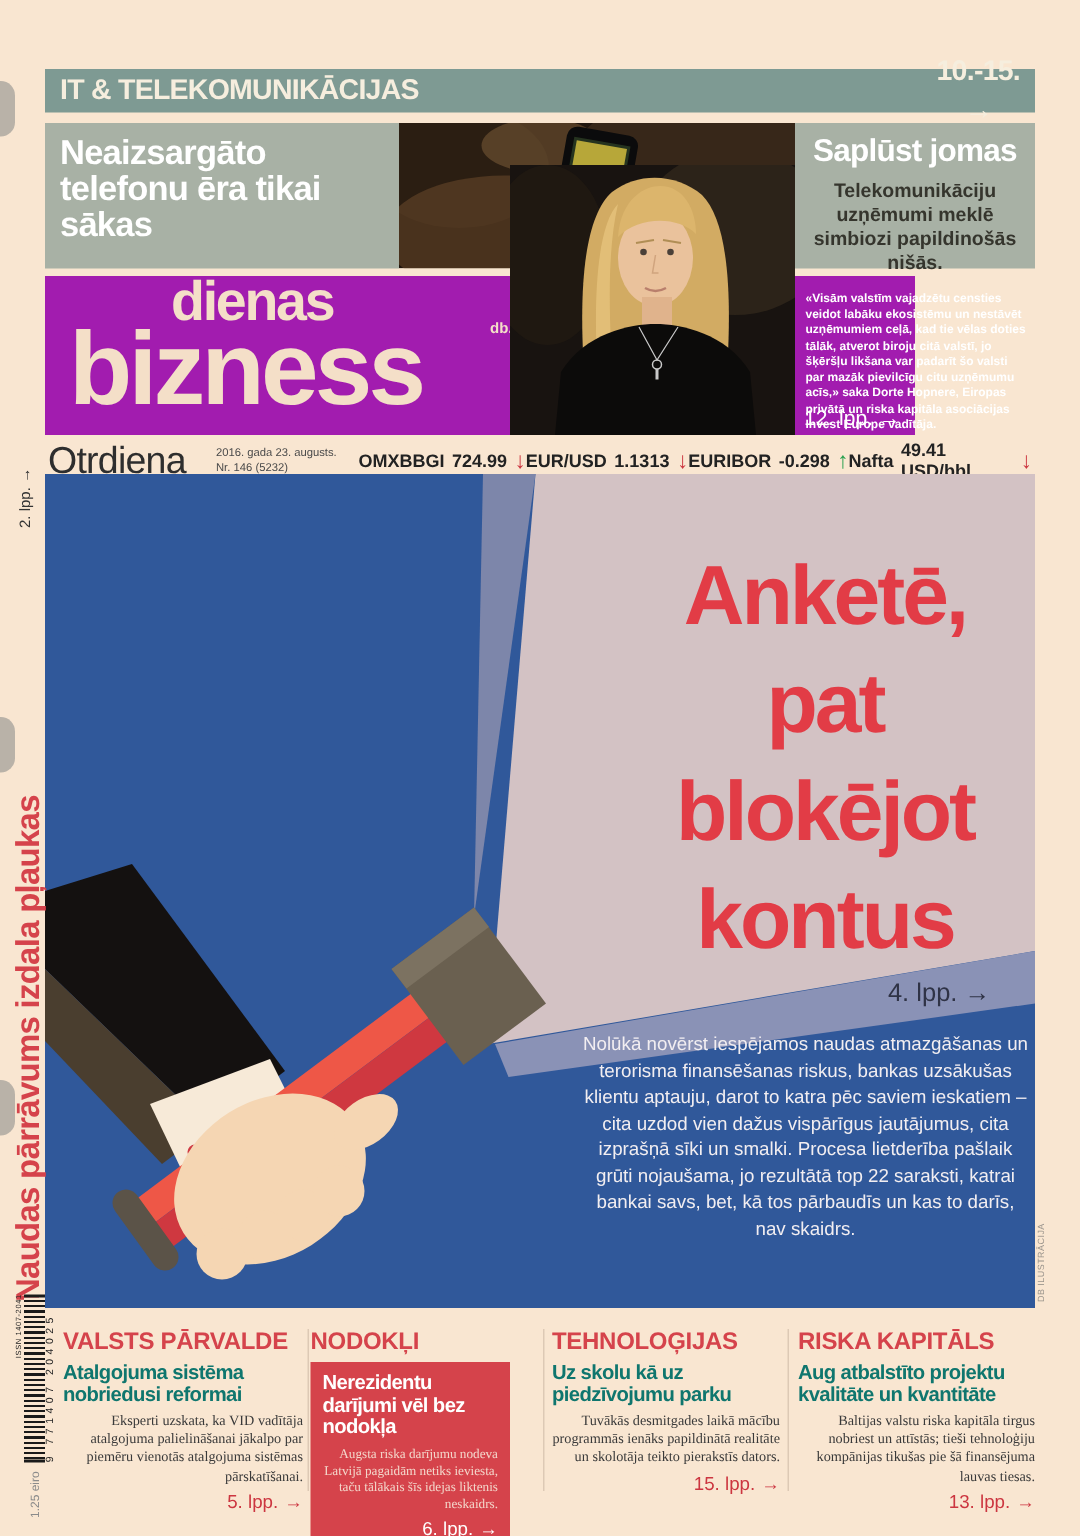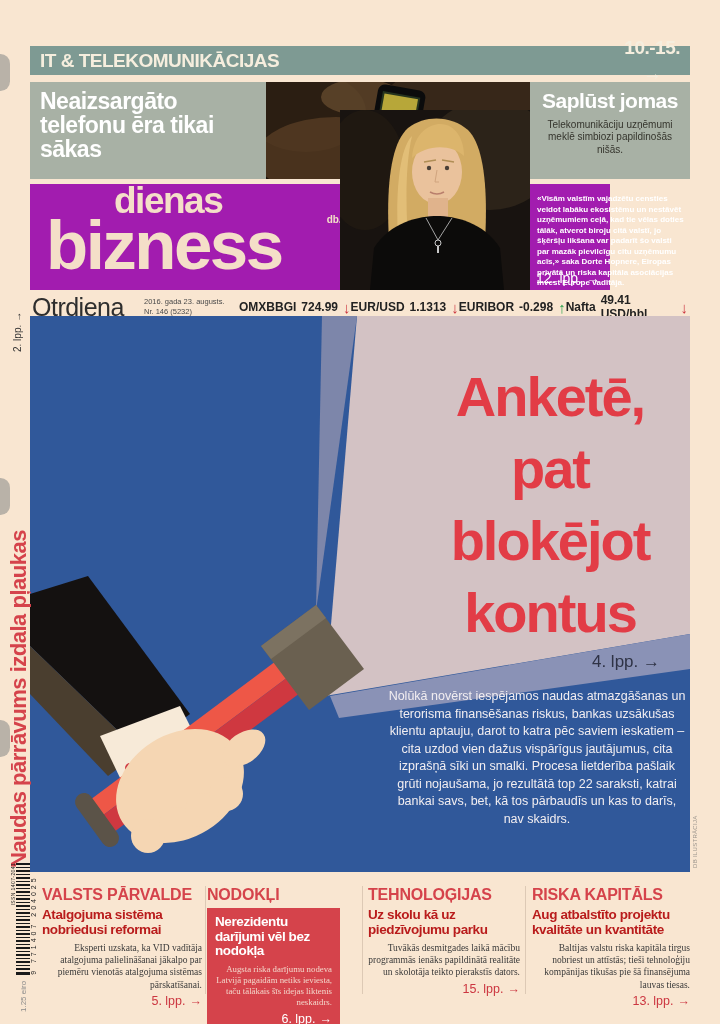--- a/index.html
+++ b/index.html
@@ -16,21 +16,21 @@
   .banner-pages{display:flex;gap:4px;align-items:center;font-weight:bold;cursor:pointer;flex-direction:column;}
 
   
   .teaser-left{position:absolute;left:30px;top:82px;width:236px;height:97px;background:#a8b1a5;
                box-sizing:border-box;padding:8px 10px;cursor:pointer;}
   .teaser-left .tl-title{color:#fff;font-weight:bold;font-size:23px;line-height:1.04;letter-spacing:-.5px;}
   .photo-phone{position:absolute;left:266px;top:82px;width:264px;height:97px;overflow:hidden;}
   .teaser-right{position:absolute;left:530px;top:82px;width:160px;height:97px;background:#a8b1a5;
                 box-sizing:border-box;padding:9px 10px 0;text-align:center;cursor:pointer;}
   .tr-title{color:#fff;font-weight:bold;font-size:21px;line-height:.98;letter-spacing:-.5px;}
-  .tr-sub{color:#35352d;font-size:10px;line-height:1.25;margin-top:7px;font-weight:normal;}
+  .tr-sub{color:#35352d;font-size:13px;line-height:1.25;margin-top:7px;font-weight:bold;}
 
   
   .masthead{position:absolute;left:30px;top:184px;width:580px;height:106px;background:#a21caf;}
   .logo{position:absolute;left:16px;top:2px;color:#f4dfc8;font-weight:bold;line-height:.82;}
   .logo-dienas{display:block;font-size:37px;letter-spacing:-1.5px;margin-left:68px;}
   .logo-bizness{display:block;font-size:69px;letter-spacing:-2.5px;margin-top:2px;}
   .dblv{position:absolute;left:235px;top:30px;width:85px;text-align:right;font-size:10px;
         font-weight:bold;color:#f4dfc8;cursor:pointer;}
   .portrait{position:absolute;left:310px;top:-74px;width:190px;height:180px;}
   .quote{position:absolute;left:507px;top:10px;width:148px;color:#fff;font-size:8px;
@@ -72,21 +72,21 @@
   .bc-issn{font-size:5px;color:#222;text-align:right;letter-spacing:.4px;}
   .bc-bars{height:14px;background:repeating-linear-gradient(90deg,#1a1a1a 0 1.5px,#f9e6d1 1.5px 3.5px);
            border-left:2px solid #1a1a1a;border-right:2px solid #1a1a1a;}
   .bc-digits{font-size:7px;color:#222;letter-spacing:3px;white-space:nowrap;}
 
   
   .stories{position:absolute;left:30px;top:884px;width:660px;height:122px;}
   .vline{position:absolute;top:2px;height:108px;width:1px;background:#ddc9b5;}
   .story{position:absolute;top:2px;}
   .kicker{color:#d5434b;font-weight:bold;font-size:16px;letter-spacing:-.2px;}
-  .s-title{color:#b91c1c;font-weight:bold;font-size:13.5px;line-height:1.08;letter-spacing:-.4px;
+  .s-title{color:#0f766e;font-weight:bold;font-size:13.5px;line-height:1.08;letter-spacing:-.4px;
            margin-top:4px;cursor:pointer;}
   .s-body{font-family:"Liberation Serif",serif;font-size:9.5px;color:#3a3a3a;line-height:1.28;
           margin-top:5px;text-align:right;}
   .s-page{color:#cc3640;font-size:12.5px;text-align:right;margin-top:3px;cursor:pointer;
           display:flex;justify-content:flex-end;gap:4px;}
   .redbox{background:#d5434b;width:133px;box-sizing:border-box;padding:7px 8px 5px;margin-top:4px;}
   .redbox .s-title{color:#fff;margin-top:0;}
   .redbox .s-body{color:#f3d6ca;font-size:8.8px;}
   .redbox .s-page{color:#fff;}
 </style>

